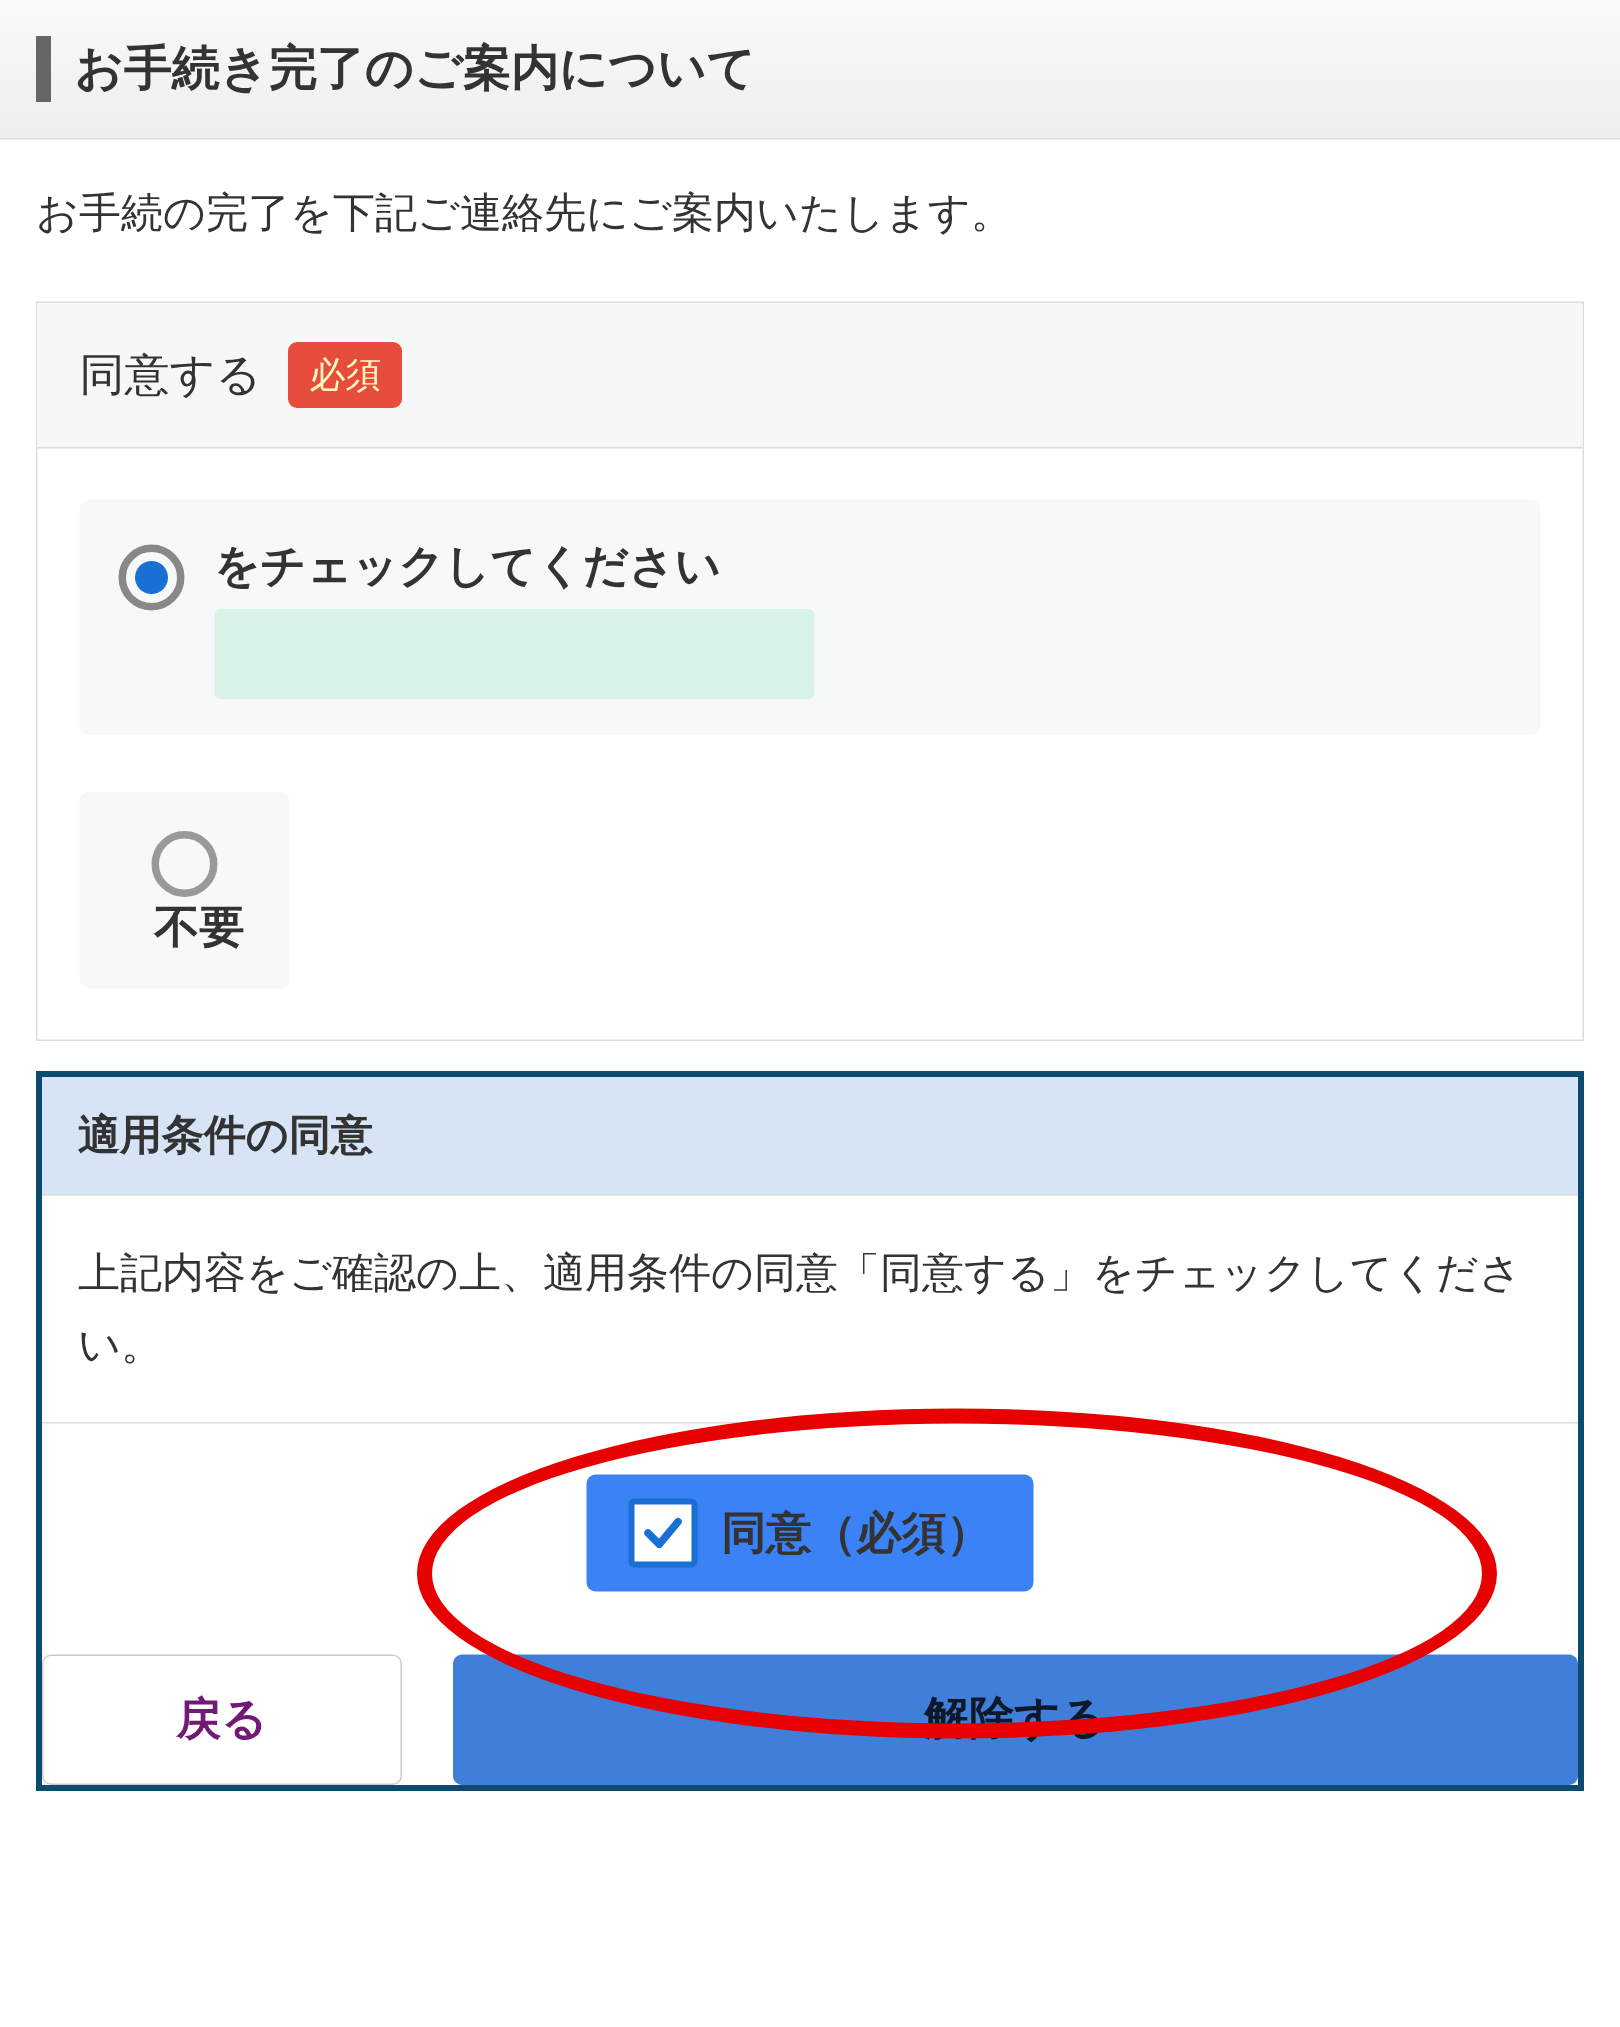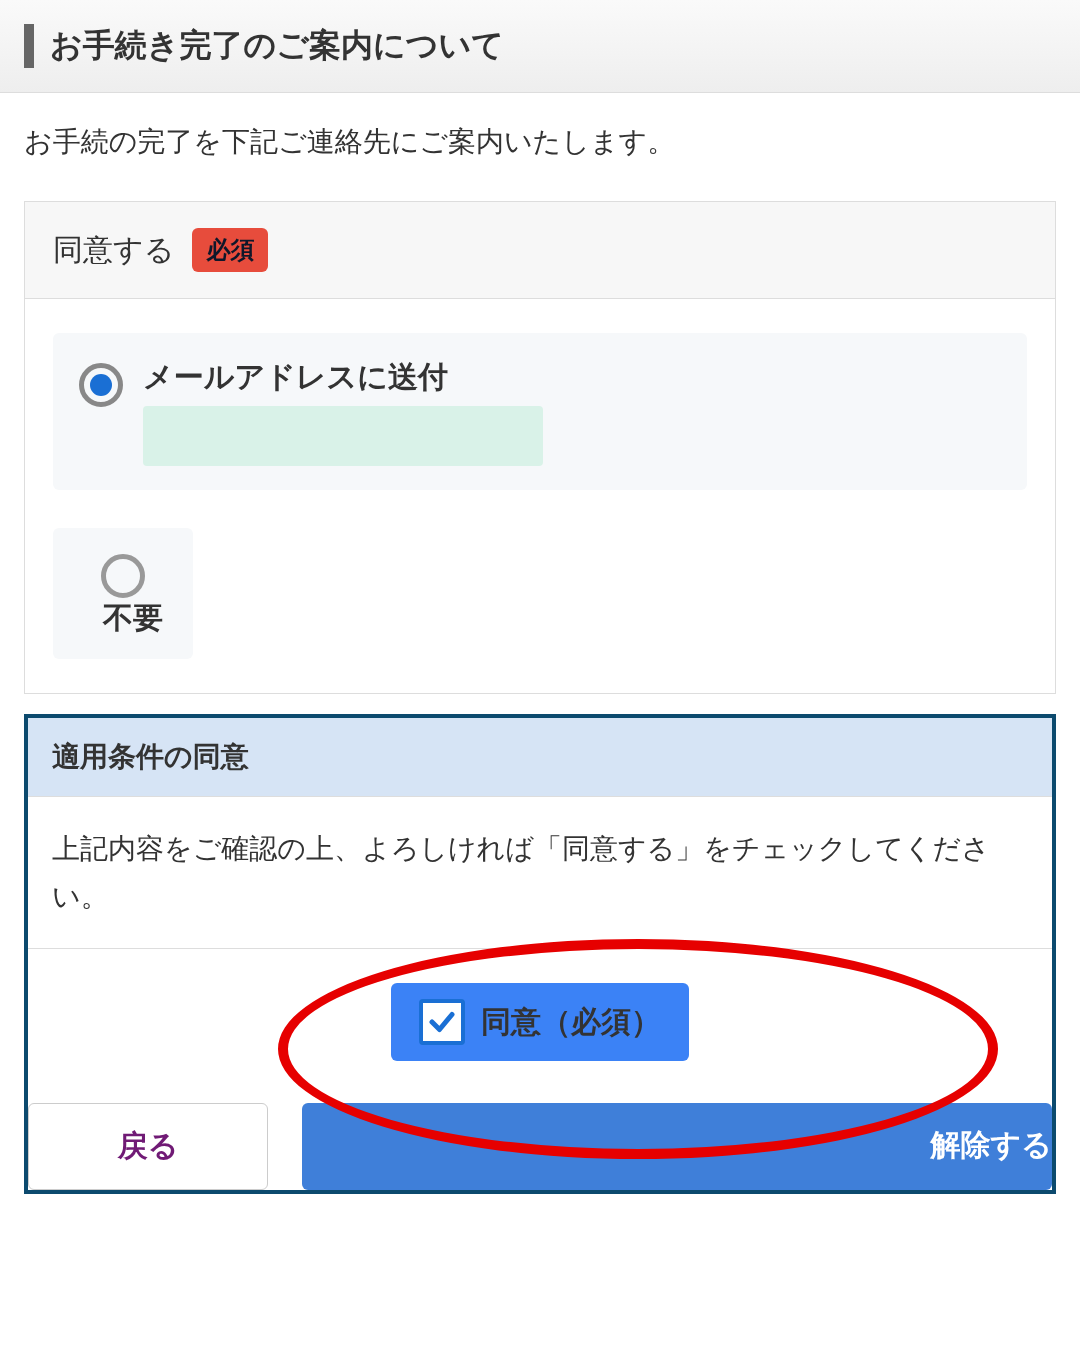--- a/index.html
+++ b/index.html
@@ -47,23 +47,23 @@
       padding: 26px 28px;
       display: flex;
       align-items: center;
     }
     .panel-header-title {
       font-size: 30px;
       margin-right: 18px;
     }
     .required-badge {
       background: #e74c3c;
-      color: #0f172a;
+      color: #fef9c3;
       font-size: 24px;
-      font-weight: bold;
+      font-weight: normal;
       padding: 6px 14px;
       border-radius: 6px;
     }
     .panel-body {
       padding: 34px 28px;
     }
     .radio-option {
       background: #f6f8fa;
       border-radius: 6px;
       padding: 24px 26px;
@@ -178,23 +178,22 @@
       cursor: pointer;
     }
     .btn-back {
       flex: 0 0 240px;
       background: #fff;
       color: #701a75;
       border: 1px solid #ccc;
     }
     .btn-submit {
       background: #3f7fd9;
-      color: #ffffff;
+      color: #0f172a;
       border: none;
-      text-align: right;
     }
     .highlight-ellipse {
       position: absolute;
       border: 10px solid #e60000;
       border-radius: 50%;
       pointer-events: none;
     }
     .ellipse-wrap {
       position: relative;
     }
@@ -216,38 +215,38 @@
       <span class="panel-header-title">同意する</span>
       <span class="required-badge">必須</span>
     </div>
     <div class="panel-body">
 
       <div class="radio-option">
         <div class="radio-outer selected">
           <div class="radio-inner"></div>
         </div>
         <div class="radio-content">
-          <div class="radio-label">メールアドレスに送付</div>
+          <div class="radio-label">をチェックしてください</div>
           <div class="email-value-box"></div>
         </div>
       </div>
 
       <div class="radio-option small">
         <div class="radio-outer"></div>
         <div class="radio-content">
           <div class="radio-label">不要</div>
         </div>
       </div>
 
     </div>
   </div>
 
   <div class="consent-panel">
     <div class="consent-header">適用条件の同意</div>
-    <div class="consent-body">上記内容をご確認の上、よろしければ「同意する」をチェックしてください。</div>
+    <div class="consent-body">上記内容をご確認の上、適用条件の同意「同意する」をチェックしてください。</div>
 
     <div class="ellipse-wrap">
       <div class="consent-check-wrap">
         <div class="consent-check">
           <div class="checkbox-square">
             <svg class="checkbox-tick" viewBox="0 0 24 24">
               <path d="M4 12 L10 18 L20 6" stroke="#1a6fd4" stroke-width="4" fill="none" stroke-linecap="round" stroke-linejoin="round"></path>
             </svg>
           </div>
           <span class="consent-check-label">同意（必須）</span>

